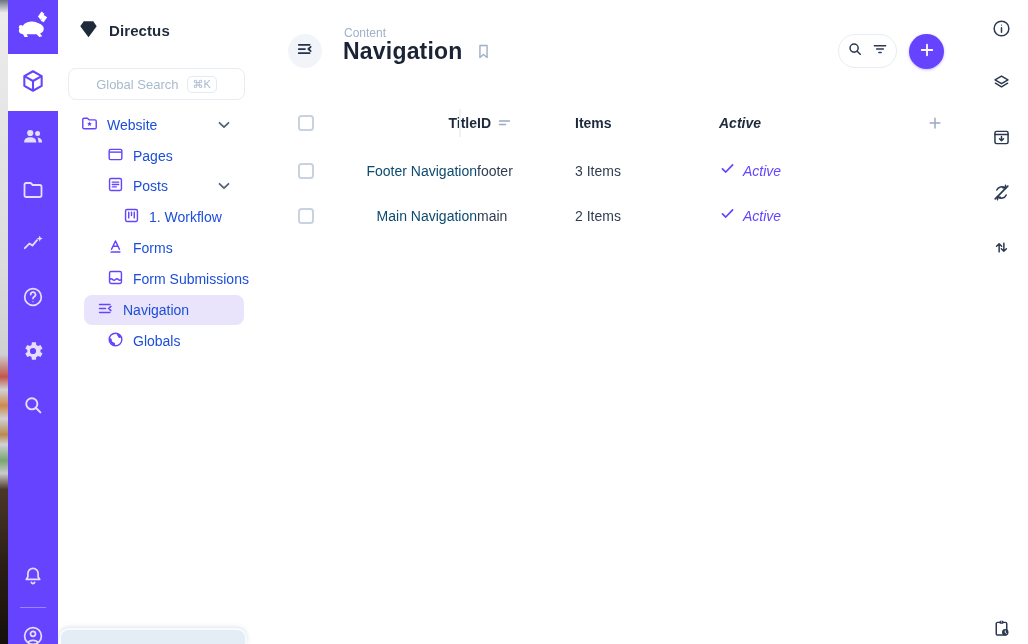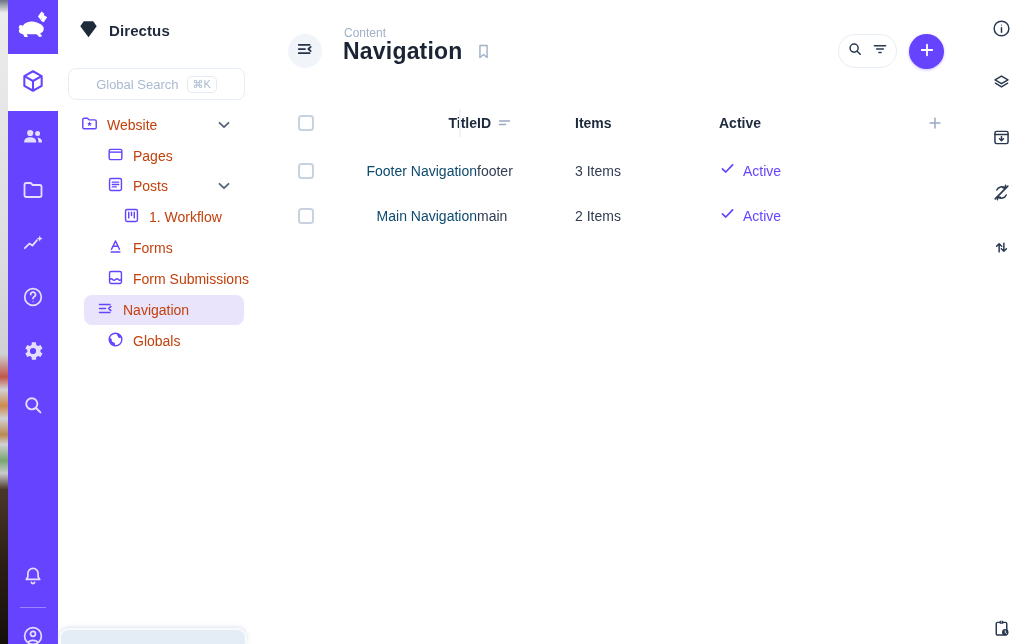--- a/index.html
+++ b/index.html
@@ -32,21 +32,21 @@
   .nav-sidebar { left:58px; top:0; width:188px; height:644px; background:#ffffff; }
   .brand-row { left:20px; top:16px; height:28px; display:flex; align-items:center; gap:10px; }
   .brand-name { font-size:15px; font-weight:700; color:#1f2a3c; letter-spacing:.1px; }
   .global-search { left:10px; top:68px; width:177px; height:32px;
     border:1.5px solid #e7edf4; border-radius:8px;
     display:flex; align-items:center; justify-content:center; gap:8px; background:#fff; }
   .gs-text { font-size:13px; color:#a9bacf; }
   .gs-chip { font-size:11px; color:#a9bacf; border:1px solid #e3eaf2; border-radius:5px; padding:1px 5px; }
 
   .nav-row { left:10px; width:178px; height:30px; display:flex; align-items:center; gap:8px; cursor:pointer; }
-  .nav-row .lbl { font-size:14px; font-weight:500; color:#c2410c; white-space:nowrap; }
+  .nav-row .lbl { font-size:14px; font-weight:500; color:#1d4ed8; white-space:nowrap; }
   .nav-row .chev { position:absolute; right:16px; display:flex; }
   .nav-row.selected { left:26px; width:160px; background:#e9e4fb; border-radius:8px; }
   .ind0 { padding-left:12px; } .ind1 { padding-left:38px; } .ind2 { padding-left:54px;text-align:right; }
   .nav-row.selected.ind1 { padding-left:12px; }
 
   
   .back-circle { left:288px; top:34px; width:34px; height:34px; border-radius:50%;
     background:#f1f5fa; display:flex; align-items:center; justify-content:center; cursor:pointer; }
   .breadcrumb { left:344px; top:26px; font-size:12px; font-weight:400; color:#9fb0c7; }
   .page-title { left:343px; top:38px; font-size:23px; font-weight:700; color:#1b2434; letter-spacing:.2px; }
@@ -57,21 +57,21 @@
     display:flex; align-items:center; justify-content:center; cursor:pointer;
     box-shadow:0 1px 3px rgba(102,68,255,.35); }
 
   
   .trow { left:298px; width:650px; display:flex; align-items:center; }
   .thead-row { top:106px; height:34px; }
   .data-row { height:45px; cursor:pointer; }
   .r0 { top:148px; } .r1 { top:193px; }
   .cb { width:16px; height:16px; border:2px solid #c9d3e0; border-radius:3.5px; background:#fff; margin-right:14px; flex:none; cursor:pointer; }
   .col-title { width:149px;text-align:right; } .col-id { width:98px; } .col-items { width:144px; }
-  .col-active { display:flex; align-items:center; gap:7px; }
+  .col-active { display:flex; align-items:center; gap:7px;font-style:italic; }
   .thead-row .hlbl { font-size:14px; font-weight:700; color:#1d2a3d; }
   .col-id.hcell { display:flex; align-items:center; gap:7px; }
   .cell { font-size:14px; color:#313d52; }
   .cell.title { color:#0c4a6e; font-weight:400; }
   .active-lbl { font-size:14px; font-weight:500; color:#6644FF; }
   .col-divider { left:459px; top:109px; width:2px; height:28px; background:#eef2f7; }
   .add-col-btn { left:926px; top:114px; cursor:pointer; }
 
   
   .rail-btn { left:990px; width:22px; height:22px; display:flex; align-items:center; justify-content:center; cursor:pointer; }

